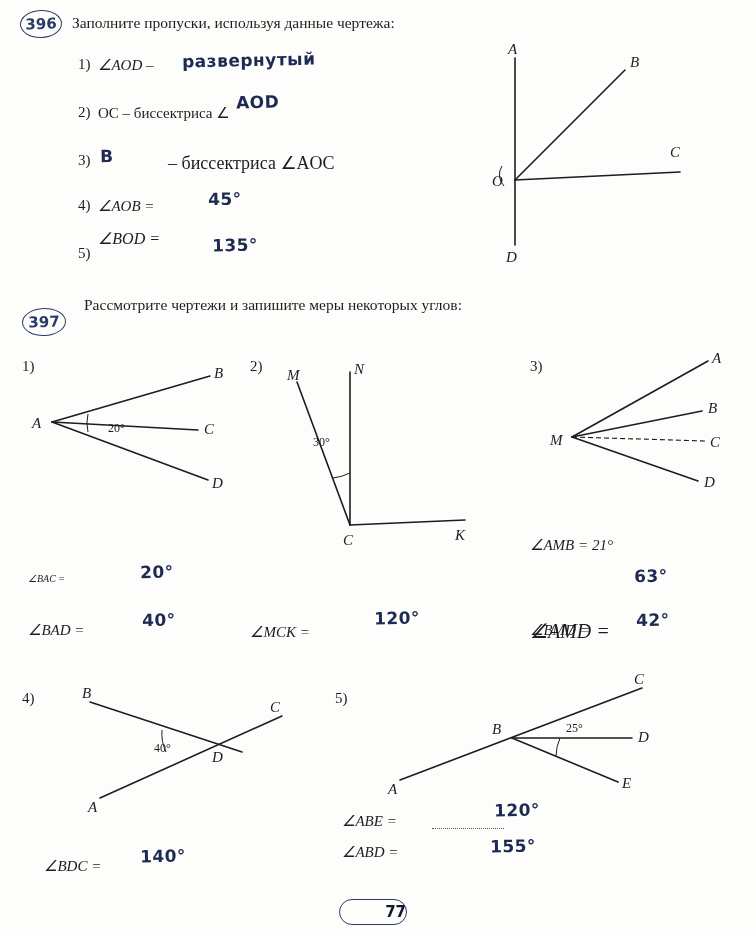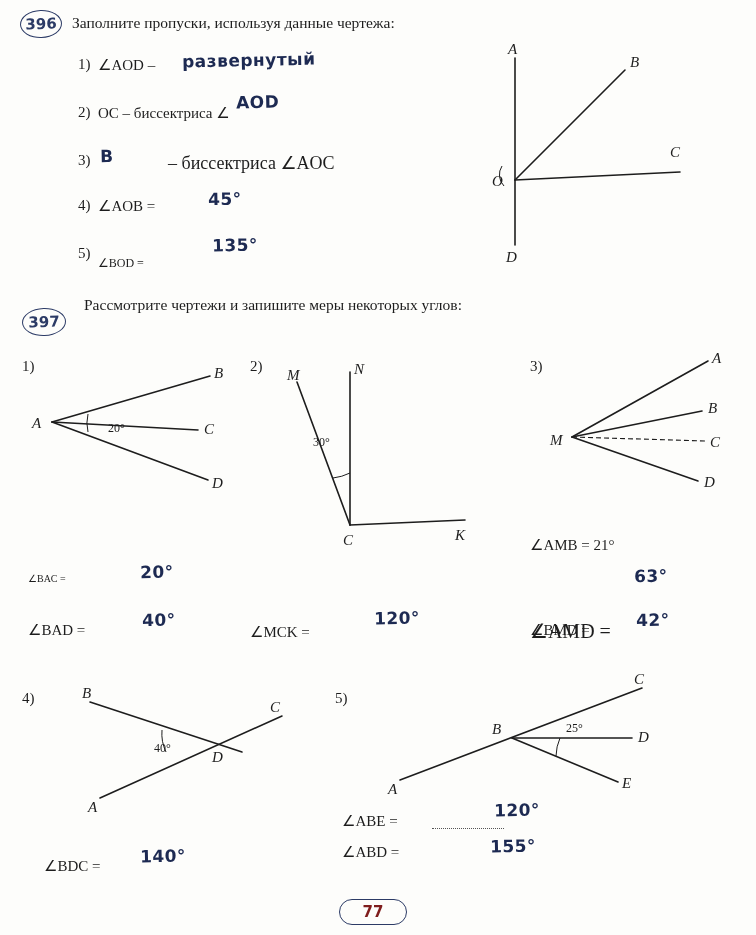--- a/index.html
+++ b/index.html
@@ -15,21 +15,21 @@
 
   
   .printed{font-family:"Liberation Serif", serif;color:#1d1d1d;text-align:right;}
   .hand{
     font-family:"DejaVu Sans", sans-serif;
     color:#1d2a52;
     font-weight:600;
     letter-spacing:.5px;
     transform:rotate(-1.2deg);
   }
-  .italic{}
+  .italic{font-style:italic;}
   .abs{position:absolute;white-space:nowrap;}
 
   
   .exnum{
     position:absolute;
     border:1.6px solid #2c3b66;
     border-radius:50%;
     color:#2c3b66;
     font-family:"DejaVu Sans", sans-serif;
     font-weight:700;
@@ -38,23 +38,23 @@
     transform:rotate(-2deg);
   }
 
   
   .pagenum{
     position:absolute;
     left:339px;top:899px;
     width:66px;height:24px;
     border:1.6px solid #2c3b66;
     border-radius:13px;
-    display:flex;align-items:center;justify-content:center;
+    display:flex;align-items:center;justify-content:flex-end;
     font-family:"DejaVu Sans", sans-serif;
-    font-size:15px;color:#7f1d1d;font-weight:600;
+    font-size:15px;color:#0f172a;font-weight:600;
   }
 
   svg{position:absolute;overflow:visible;}
   .ln{stroke:#1d1d1d;stroke-width:1.6;fill:none;stroke-linecap:round;}
   .ln-thin{stroke:#1d1d1d;stroke-width:1.1;fill:none;}
   .arc{stroke:#1d1d1d;stroke-width:1;fill:none;}
   .pt-label{font-family:"Liberation Serif",serif;font-style:italic;font-size:15px;fill:#1d1d1d;}
   .deg-label{font-family:"Liberation Serif",serif;font-size:12px;fill:#1d1d1d;}
 
   .fig-idx{font-family:"Liberation Serif",serif;font-size:15px;color:#1d1d1d;}
@@ -85,21 +85,21 @@
 
   <div class="abs printed" style="left:78px;top:152px;font-size:15px;">3)</div>
   <div class="abs hand" style="left:100px;top:146px;font-size:17px;">B</div>
   <div class="abs printed" style="left:168px;top:152px;font-size:18px;">– биссектриса ∠AOC</div>
 
   <div class="abs printed" style="left:78px;top:197px;font-size:15px;">4)</div>
   <div class="abs printed italic" style="left:98px;top:197px;font-size:15px;">∠AOB =</div>
   <div class="abs hand" style="left:208px;top:189px;font-size:17px;">45°</div>
 
   <div class="abs printed" style="left:78px;top:245px;font-size:15px;">5)</div>
-  <div class="abs printed italic" style="left:98px;top:256px;font-size:12px;">∠BOD =</div>
+  <div class="abs printed italic" style="left:98px;top:229px;font-size:16px;">∠BOD =</div>
   <div class="abs hand" style="left:212px;top:235px;font-size:17px;">135°</div>
 
   <svg style="left:470px;top:40px;width:230px;height:225px;">
 
     <line class="ln" x1="45" y1="18" x2="45" y2="205"></line>
 
     <line class="ln" x1="45" y1="140" x2="210" y2="132"></line>
 
     <line class="ln" x1="45" y1="140" x2="155" y2="30"></line>
 

